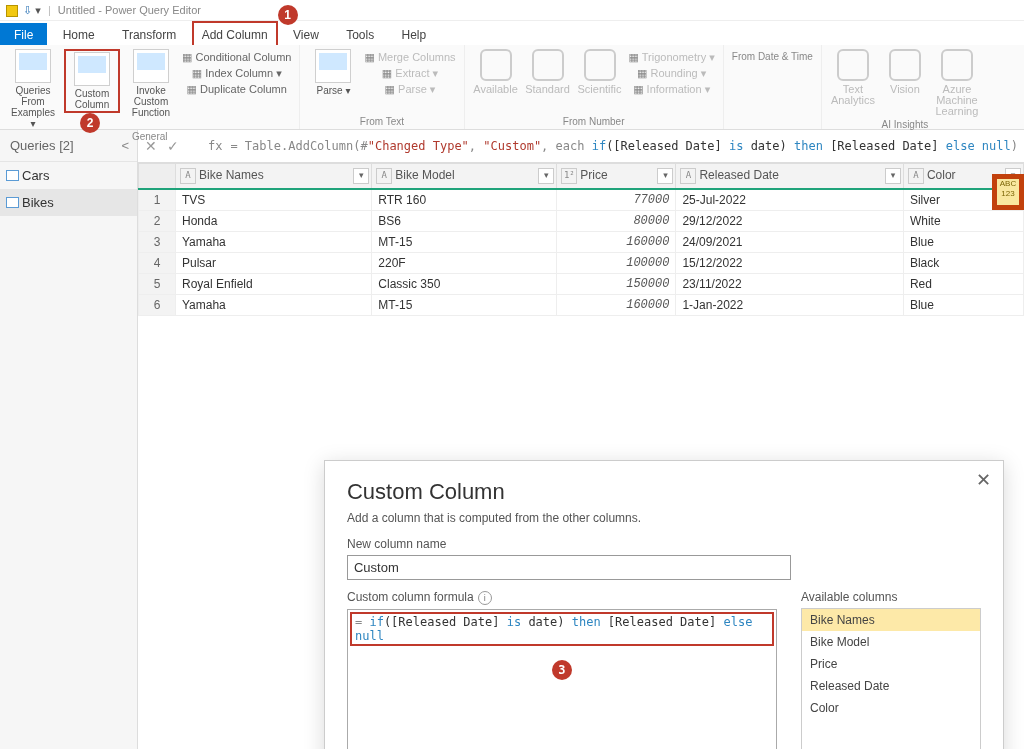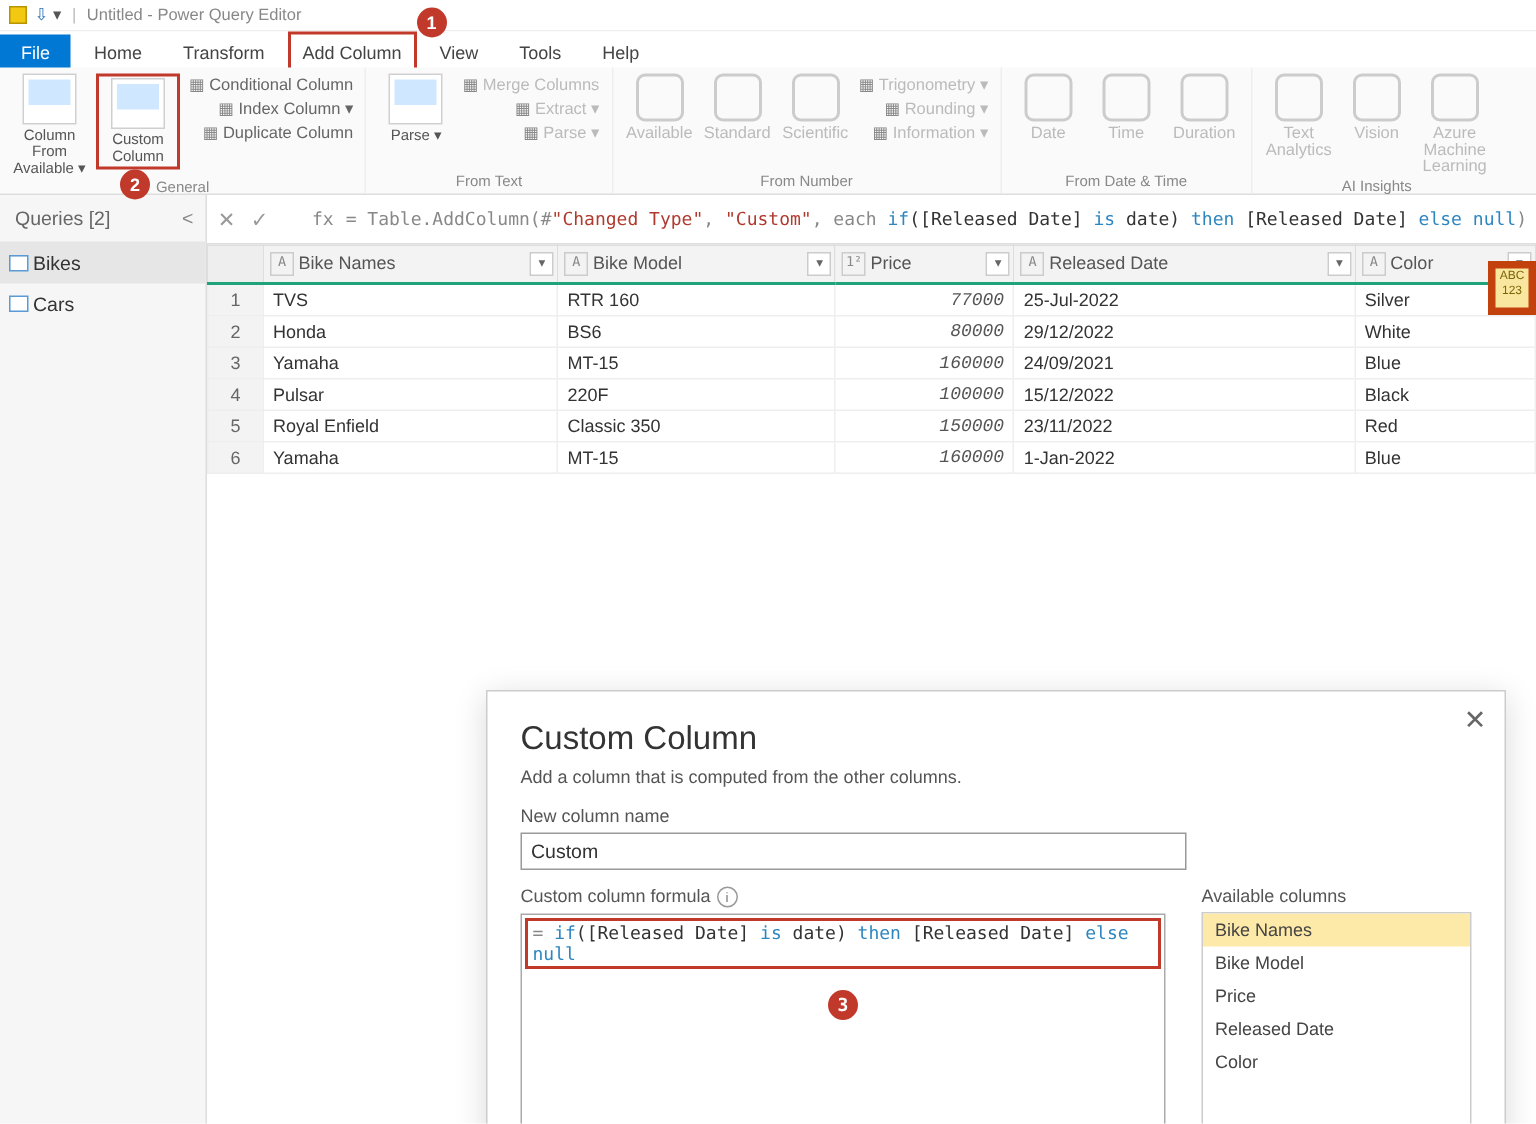--- a/index.html
+++ b/index.html
@@ -12,21 +12,21 @@
   .menubar .mitem.file { background:#0078D4; color:#fff; padding:0 14px; }
   .menubar .mitem.addcol { border:2px solid #C0392B; padding:0 8px; position:relative;}
   .badge { position:absolute; width:20px; height:20px; border-radius:50%; background:#C0392B; color:#fff; font-weight:bold; text-align:center; line-height:20px; font-size:12px; z-index:50;}
   .ribbon { height:84px; border-bottom:1px solid #ddd; background:#fafafa; display:flex; align-items:stretch; font-size:11px; color:#666; position:relative;}
   .rgroup { padding:4px 8px 2px 8px; border-right:1px solid #eee; text-align:center; display:flex; flex-direction:column; justify-content:space-between;}
   .rgroup .icons { display:flex; align-items:flex-start; gap:6px; flex:1;}
   .rbig { width:50px; text-align:center; font-size:10px; line-height:11px; color:#555;}
   .rbig .box { width:34px; height:32px; margin:0 auto 2px; border:1px solid #cfcfcf; background:#fff; position:relative;}
   .rbig .box::after{content:"";position:absolute;top:3px;left:3px;right:3px;bottom:12px;background:#cfe8ff;}
   .rbig.highlight { border:2px solid #C0392B; padding:1px;}
-  .rsmall-col { text-align:right; line-height:16px; color:#666; }
+  .rsmall-col { text-align:center; line-height:16px; color:#666; }
   .rsmall-col div::before { content:"▦ "; color:#888;}
   .rgroup .glabel { font-size:10px; color:#888; padding-top:2px;}
   .rbigicon { width:46px; text-align:center; color:#bbb; line-height:11px;}
   .rbigicon .circ { width:28px;height:28px;border:2px solid #ccc;border-radius:6px; margin:0 auto 3px;}
   .vsplit { display:flex; height:calc(749px - 20px - 24px - 84px); }
   .queries { width:178px; border-right:1px solid #ddd; background:#f6f6f6; }
   .queries .qhead { padding:8px 10px; color:#666; border-bottom:1px solid #e5e5e5; font-size:13px; position:relative;}
   .queries .qhead .collapse { position:absolute; right:8px; top:8px; color:#888;}
   .qitem { padding:6px 10px 6px 22px; font-size:13px; color:#333; position:relative;}
   .qitem::before { content:""; position:absolute; left:6px; top:8px; width:11px; height:9px; border:1px solid #5b9bd5; background:linear-gradient(#fff 50%, #fff 50%);}
@@ -82,25 +82,26 @@
     <span class="badge" style="top:-18px; right:-22px;">1</span>
   </span>
   <span class="mitem">View</span>
   <span class="mitem">Tools</span>
   <span class="mitem">Help</span>
 </div>
 
 <div class="ribbon">
   <div class="rgroup">
     <div class="icons">
-      <div class="rbig"><div class="box"></div><span>Column From Available</span> ▾</div>
+      <div class="rbig"><div class="box"></div><span>Queries From Examples</span> ▾</div>
       <div class="rbig highlight" style="position:relative;">
         <div class="box"></div><span>Custom Column</span>
         <span class="badge" style="bottom:-22px; left:14px;">2</span>
       </div>
+      <div class="rbig"><div class="box"></div><span>Invoke Custom Function</span></div>
       <div class="rsmall-col">
         <div>Conditional Column</div>
         <div><span>Index Column</span> ▾</div>
         <div>Duplicate Column</div>
       </div>
     </div>
     <div class="glabel">General</div>
   </div>
 
   <div class="rgroup">
@@ -123,46 +124,41 @@
       <div class="rsmall-col" style="color:#bbb;">
         <div><span>Trigonometry</span> ▾</div>
         <div><span>Rounding</span> ▾</div>
         <div><span>Information</span> ▾</div>
       </div>
     </div>
     <div class="glabel">From Number</div>
   </div>
 
   <div class="rgroup">
-    <div class="icons">
-      <div class="rbigicon"><div class="circ"></div><span>Date</span></div>
-      <div class="rbigicon"><div class="circ"></div><span>Time</span></div>
-      <div class="rbigicon"><div class="circ"></div><span>Duration</span></div>
-    </div>
     <div class="glabel">From Date &amp; Time</div>
   </div>
 
   <div class="rgroup" style="border-right:none;">
     <div class="icons">
       <div class="rbigicon"><div class="circ"></div><span>Text Analytics</span></div>
       <div class="rbigicon"><div class="circ"></div><span>Vision</span></div>
       <div class="rbigicon"><div class="circ"></div><span>Azure Machine Learning</span></div>
     </div>
     <div class="glabel">AI Insights</div>
   </div>
 </div>
 
 <div class="vsplit">
   <div class="queries">
     <div class="qhead">
       <span>Queries [2]</span>
       <span class="collapse">&lt;</span>
     </div>
+    <div class="qitem">Cars</div>
     <div class="qitem sel">Bikes</div>
-    <div class="qitem">Cars</div>
   </div>
 
   <div class="content">
     <div class="formulabar">
       <span class="fx-x">✕</span>
       <span class="fx-v">✓</span>
       <span class="fx">fx</span>
       <span class="ftxt">
         <span class="g">= Table.AddColumn(#</span><span class="s">"Changed Type"</span><span class="g">, </span><span class="s">"Custom"</span><span class="g">, each </span><span class="kw">if</span><span class="id">([Released Date] </span><span class="kw">is</span><span class="id"> date) </span><span class="kw">then</span><span class="id"> [Released Date] </span><span class="kw">else</span><span class="kw"> null</span><span class="g">)</span>
       </span>

